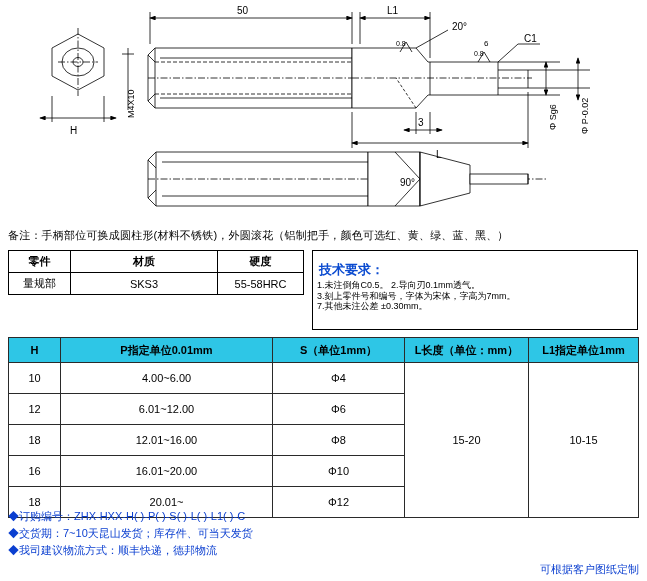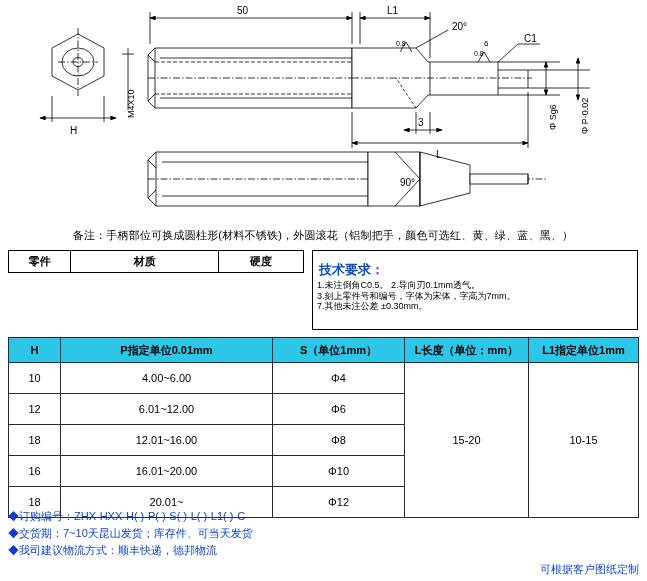--- a/index.html
+++ b/index.html
@@ -8,21 +8,21 @@
     background:#ffffff;
     font-family:"Liberation Sans", sans-serif;
     font-size:10px;
     color:#000;
     position:relative;
     overflow:hidden;
   }
   .drawing{position:absolute;left:0;top:0;width:647px;height:230px;}
   .note{
     position:absolute;left:8px;top:228px;width:630px;
-    font-size:11px;color:#000;letter-spacing:0.2px;text-align:center;
+    font-size:11px;color:#000;letter-spacing:0.2px;
   }
   
   .mat-table{
     position:absolute;left:8px;top:250px;width:296px;
     border-collapse:collapse;
   }
   .mat-table td{
     border:1px solid #000;
     height:21px;
     text-align:center;
@@ -195,20 +195,25 @@
 
 <div class="note">备注：手柄部位可换成圆柱形(材料不锈铁)，外圆滚花（铝制把手，颜色可选红、黄、绿、蓝、黑、）</div>
 
 <table class="mat-table">
   <tbody>
       <tr>
     <td class="hdr c0">零件</td>
     <td class="hdr c1">材质</td>
     <td class="hdr c2">硬度</td>
   </tr>
+  <tr>
+    <td class="c0">量规部</td>
+    <td class="c1">SKS3</td>
+    <td class="c2">55-58HRC</td>
+  </tr>
 </tbody>
   </table>
 
 <div class="tech">
   <div class="tech-title">技术要求：</div>
   <div class="tech-line">1.未注倒角C0.5。           2.导向刃0.1mm透气。</div>
   <div class="tech-line">3.刻上零件号和编号，字体为宋体，字高为7mm。</div>
   <div class="tech-line">7.其他未注公差 ±0.30mm。</div>
 </div>
 

